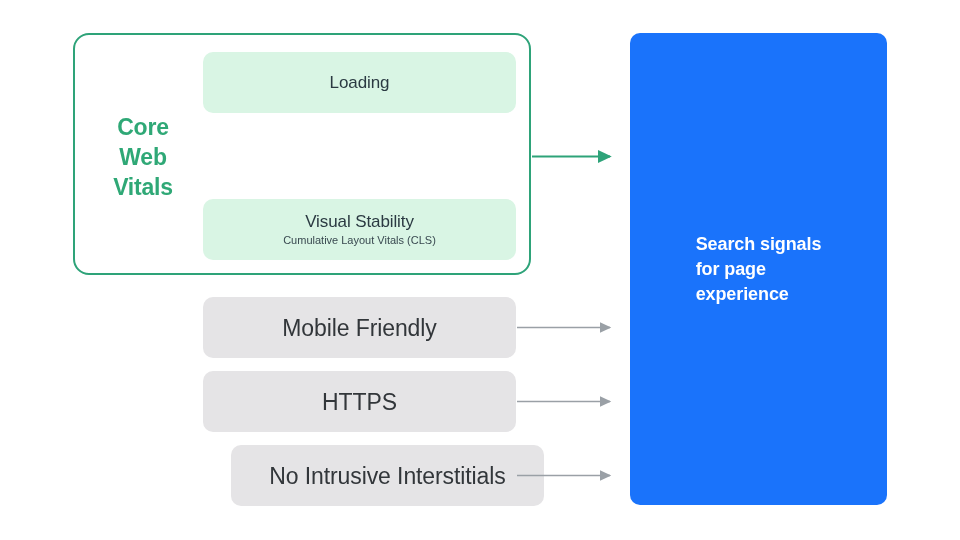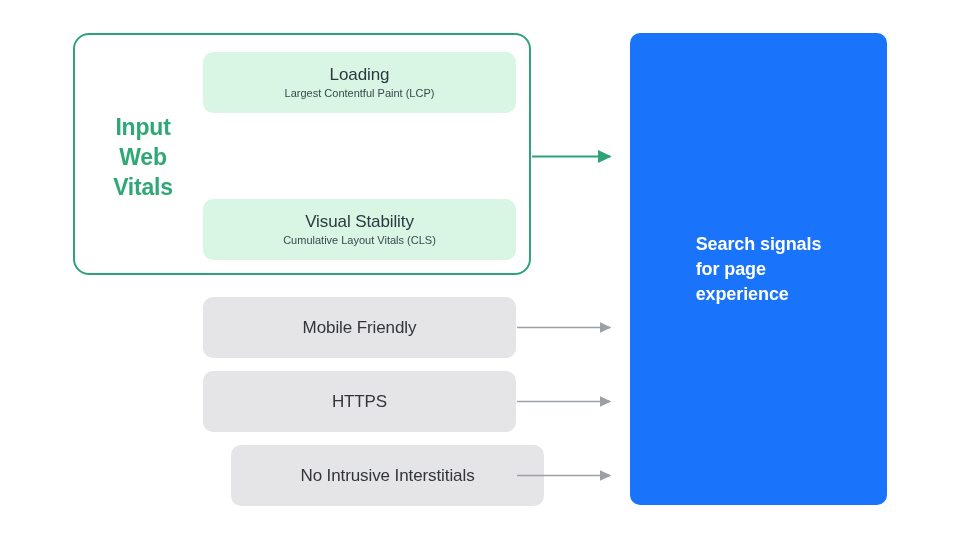--- a/index.html
+++ b/index.html
@@ -85,21 +85,21 @@
     width: 313px;
     height: 61px;
     background: #e5e4e6;
     border-radius: 10px;
     display: flex;
     align-items: center;
     justify-content: center;
   }
   .signal-label {
     color: #32363a;
-    font-size: 17px;
+    font-size: 23px;
     font-weight: normal;
     line-height: 22px;
     letter-spacing: -0.1px;
   }
   .s1 { top: 297px; }
   .s2 { top: 371px; }
   .s3 { top: 445px; margin-left: 28px; }
 
   
   .dest-box {
@@ -135,28 +135,27 @@
   }
 </style>
 </head>
 <body>
 
 <div id="stage">
 
   <div class="cwv-group"></div>
 
   <div class="cwv-label">
-    <span>Input</span>
+    <span>Core</span>
     <span>Web</span>
     <span>Vitals</span>
   </div>
 
   <div class="metric m1">
     <div class="metric-title">Loading</div>
-    <div class="metric-sub">Largest Contentful Paint (LCP)</div>
   </div>
 
 
   <div class="metric m3">
     <div class="metric-title">Visual Stability</div>
     <div class="metric-sub">Cumulative Layout Vitals (CLS)</div>
   </div>
 
   <div class="signal s1">
     <div class="signal-label">Mobile Friendly</div>

